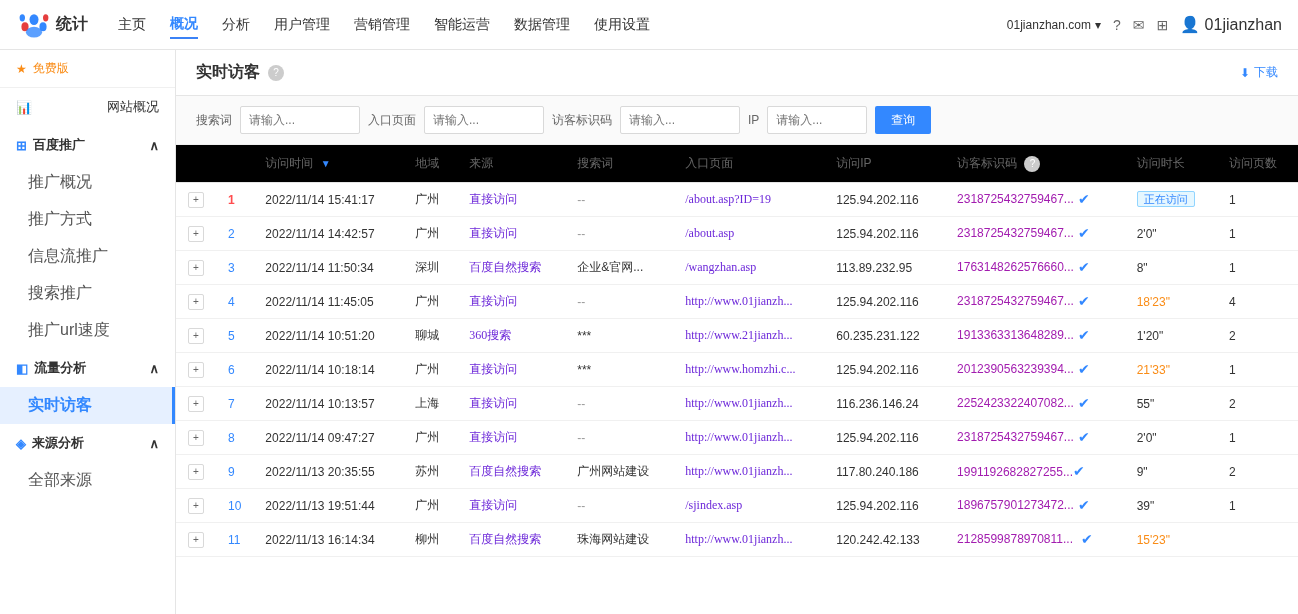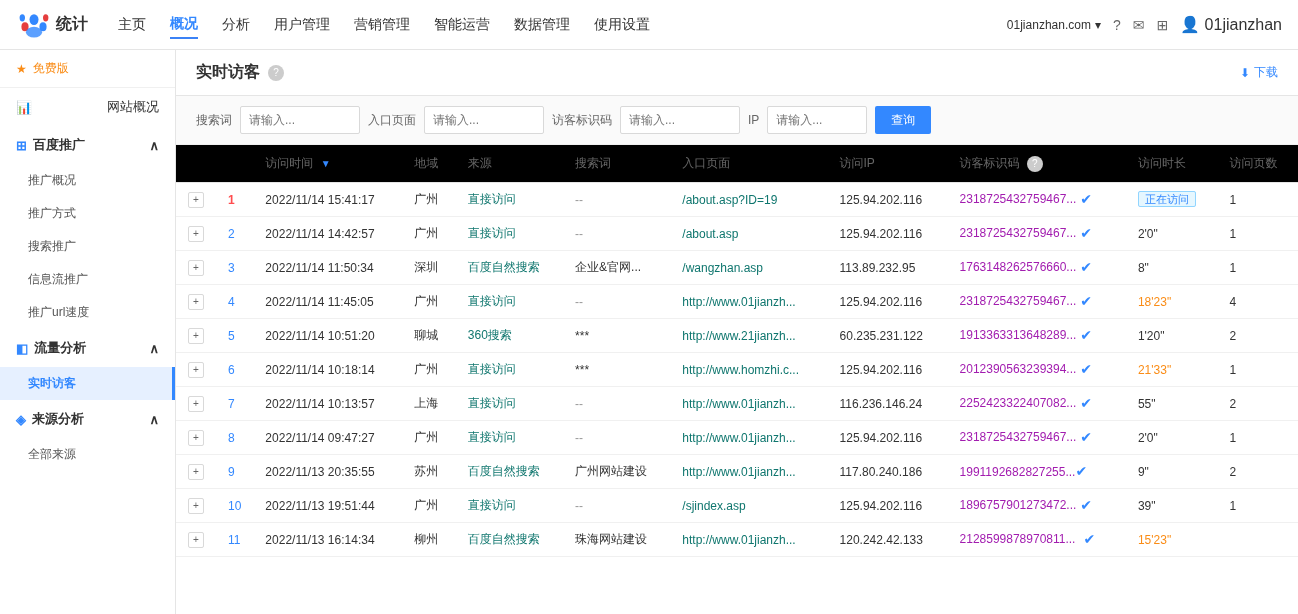--- a/index.html
+++ b/index.html
@@ -19,21 +19,21 @@
     .user-info { font-size: 16px; color: #333; cursor: pointer; }
 
     
     .main-layout { display: flex; flex: 1; overflow: hidden; }
 
     
     .sidebar { width: 176px; background: #fff; border-right: 1px solid #e5e5e5; overflow-y: auto; flex-shrink: 0; }
     .sidebar-free-badge { display: flex; align-items: center; gap: 6px; padding: 10px 16px; font-size: 12px; color: #fa8c16; border-bottom: 1px solid #f0f0f0; }
     .star-icon { color: #fa8c16; }
     .sidebar-item { display: flex; align-items: center; justify-content: space-between; padding: 10px 16px; cursor: pointer; font-size: 13px; color: #333; }
-    .sidebar-sub-item { padding: 8px 16px 8px 28px; cursor: pointer; font-size: 12px; color: #555; }
+    .sidebar-sub-item { padding: 8px 16px 8px 28px; cursor: pointer; font-size: 16px; color: #555; }
     .sidebar-sub-item.active { color: #3388ff; font-weight: bold; background: #e6f0ff; border-right: 3px solid #3388ff; }
     .sidebar-category { display: flex; align-items: center; justify-content: space-between; padding: 10px 16px; cursor: pointer; font-size: 13px; color: #333; font-weight: bold; }
 
     
     .content-area { flex: 1; overflow: hidden; display: flex; flex-direction: column; background: #fff; }
     .content-header { display: flex; align-items: center; justify-content: space-between; padding: 12px 20px; border-bottom: 1px solid #e5e5e5; flex-shrink: 0; }
     .page-title-row { display: flex; align-items: center; gap: 8px; }
     .page-title { font-size: 16px; font-weight: bold; color: #333; }
     .help-icon { width: 16px; height: 16px; border-radius: 50%; background: #ccc; color: #fff; display: inline-flex; align-items: center; justify-content: center; font-size: 10px; cursor: pointer; }
     .download-btn { display: flex; align-items: center; gap: 4px; font-size: 12px; color: #3388ff; cursor: pointer; }
@@ -49,21 +49,21 @@
     table { width: 100%; border-collapse: collapse; font-size: 12px; }
     thead tr { background: #000000; }
     thead th { padding: 10px 12px; text-align: left; color: #666; font-weight: normal; border-bottom: 1px solid #e5e5e5; white-space: nowrap; }
     thead th.sortable { cursor: pointer; }
     thead th .sort-icon { margin-left: 4px; font-size: 10px; color: #3388ff; }
     tbody tr { border-bottom: 1px solid #f0f0f0; }
     tbody td { padding: 8px 12px; color: #333; white-space: nowrap; }
     .expand-btn { width: 16px; height: 16px; border: 1px solid #d9d9d9; border-radius: 2px; display: inline-flex; align-items: center; justify-content: center; cursor: pointer; font-size: 10px; color: #666; background: #fff; }
     .row-num { color: #3388ff; cursor: pointer; }
     .row-num.highlighted { color: #ff4d4f; font-weight: bold; }
-    .link-blue { color: #0f766e; cursor: pointer; text-decoration: none; }
+    .link-blue { color: #6d28d9; cursor: pointer; text-decoration: none; font-family: Liberation Serif, serif; }
     .dash { color: #999; }
     .visiting-badge { background: #e6f7ff; color: #3388ff; border: 1px solid #91d5ff; border-radius: 2px; padding: 1px 6px; font-size: 11px; }
     .time-orange { color: #fa8c16; }
     .verified-icon { color: #3388ff; font-size: 14px; }
     .id-truncated { color: #a21caf; max-width: 160px; overflow: hidden; text-overflow: ellipsis; white-space: nowrap; display: inline-block; }
 
     
     ::-webkit-scrollbar { width: 6px; height: 6px; }
     ::-webkit-scrollbar-track { background: #f1f1f1; }
     ::-webkit-scrollbar-thumb { background: #ccc; border-radius: 3px; }
@@ -130,24 +130,24 @@
         <span class="arrow">∧</span>
       </div>
 
       <div class="sidebar-sub-item">
         <span>推广概况</span>
       </div>
       <div class="sidebar-sub-item">
         <span>推广方式</span>
       </div>
       <div class="sidebar-sub-item">
+        <span>信息流推广</span>
+      </div>
+      <div class="sidebar-sub-item">
         <span>搜索推广</span>
-      </div>
-      <div class="sidebar-sub-item">
-        <span>信息流推广</span>
       </div>
       <div class="sidebar-sub-item">
         <span>推广url速度</span>
       </div>
 
       <div class="sidebar-category">
         <div style="display:flex;align-items:center;gap:6px">
           <span style="color:#3388ff">◧</span>
           <span>流量分析</span>
         </div>

